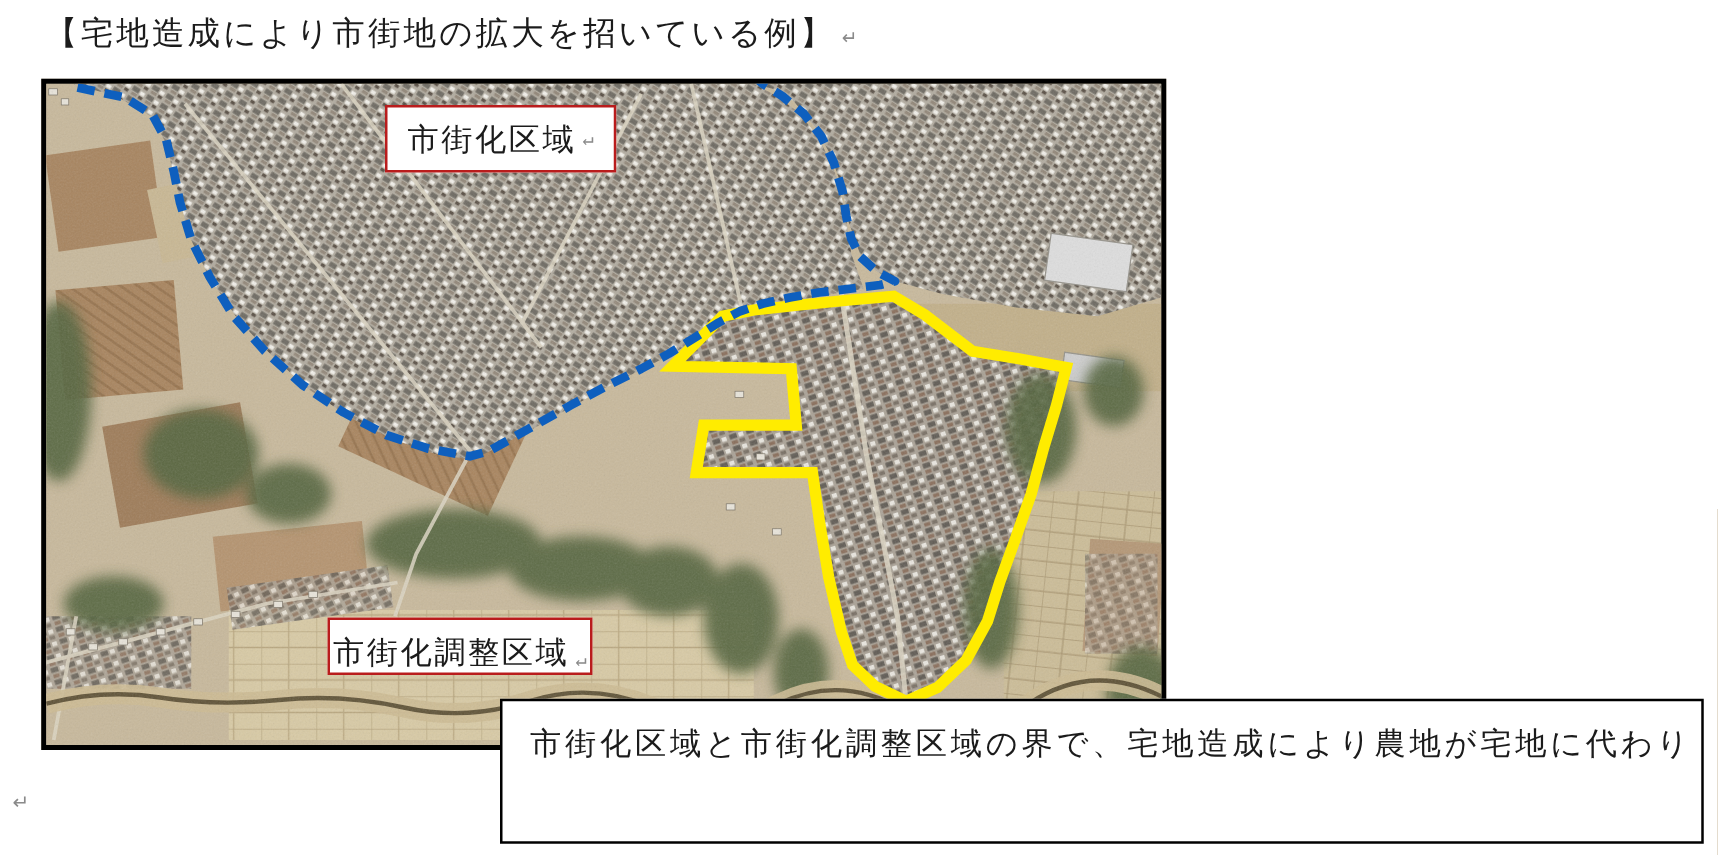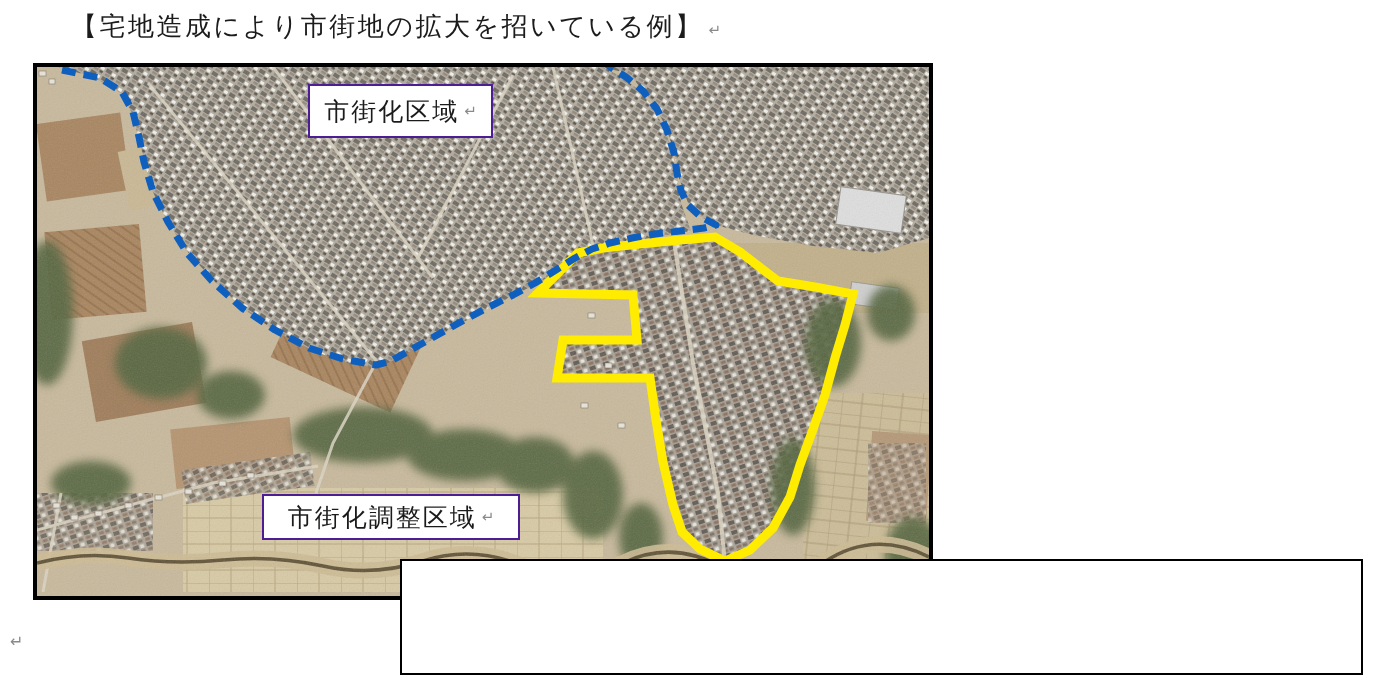--- a/index.html
+++ b/index.html
@@ -4,35 +4,35 @@
 <style>
   html,body{margin:0;padding:0;}
   body{
     width:1374px;height:684px;position:relative;overflow:hidden;
     background:#ffffff;
     font-family:"Liberation Sans","DejaVu Sans",sans-serif;
     color:#1b1b1b;
   }
   .doc-title{
     position:absolute;left:36px;top:9px;
-    font-size:26px;letter-spacing:2.5px;white-space:nowrap;margin-left:35px;
+    font-size:26px;letter-spacing:2.5px;white-space:nowrap;
   }
   .retmark{color:#8a8a8a;font-size:15px;margin-left:5px;font-weight:normal;letter-spacing:0;}
   .photo-frame{
     position:absolute;left:33px;top:63px;width:900px;height:537px;
     border:4px solid #000;box-sizing:border-box;background:#c8b99c;z-index:1;
   }
   .photo-frame svg{display:block;}
   .map-label{
-    position:absolute;background:#ffffff;border:2px solid #4c1d95;box-sizing:border-box;
+    position:absolute;background:#ffffff;border:2px solid #b91c1c;box-sizing:border-box;
     display:flex;align-items:center;justify-content:center;
-    font-size:25px;letter-spacing:2px;white-space:nowrap;z-index:2;
+    font-size:25px;letter-spacing:2px;white-space:nowrap;z-index:2;font-family:Liberation Mono, monospace;
   }
   .label-top{left:308px;top:84px;width:185px;height:54px;}
-  .label-bottom{left:262px;top:494px;width:258px;height:46px;border-width:2px;}
+  .label-bottom{left:262px;top:494px;width:212px;height:46px;border-width:2px;align-items:flex-end;}
   .caption-box{
     position:absolute;left:400px;top:559px;width:963px;height:116px;
     background:#ffffff;border:2px solid #000;box-sizing:border-box;
     z-index:3;padding:9px 0 0 22px;
   }
   .caption-line{font-size:25px;letter-spacing:3px;line-height:50px;white-space:nowrap;}
   .page-pmark{position:absolute;left:10px;top:632px;font-size:16px;color:#8a8a8a;z-index:0;}
 </style>
 </head>
 <body>
@@ -169,15 +169,16 @@
   <span>市街化区域</span>
     <span class="retmark">↵</span>
 </div>
 
 <div class="map-label label-bottom">
   <span>市街化調整区域</span>
     <span class="retmark">↵</span>
 </div>
 
 <div class="caption-box">
+  <div class="caption-line">市街化区域と市街化調整区域の界で、宅地造成により農地が宅地に代わり</div>
 </div>
 
 <div class="page-pmark">↵</div>
 
 </body></html>

